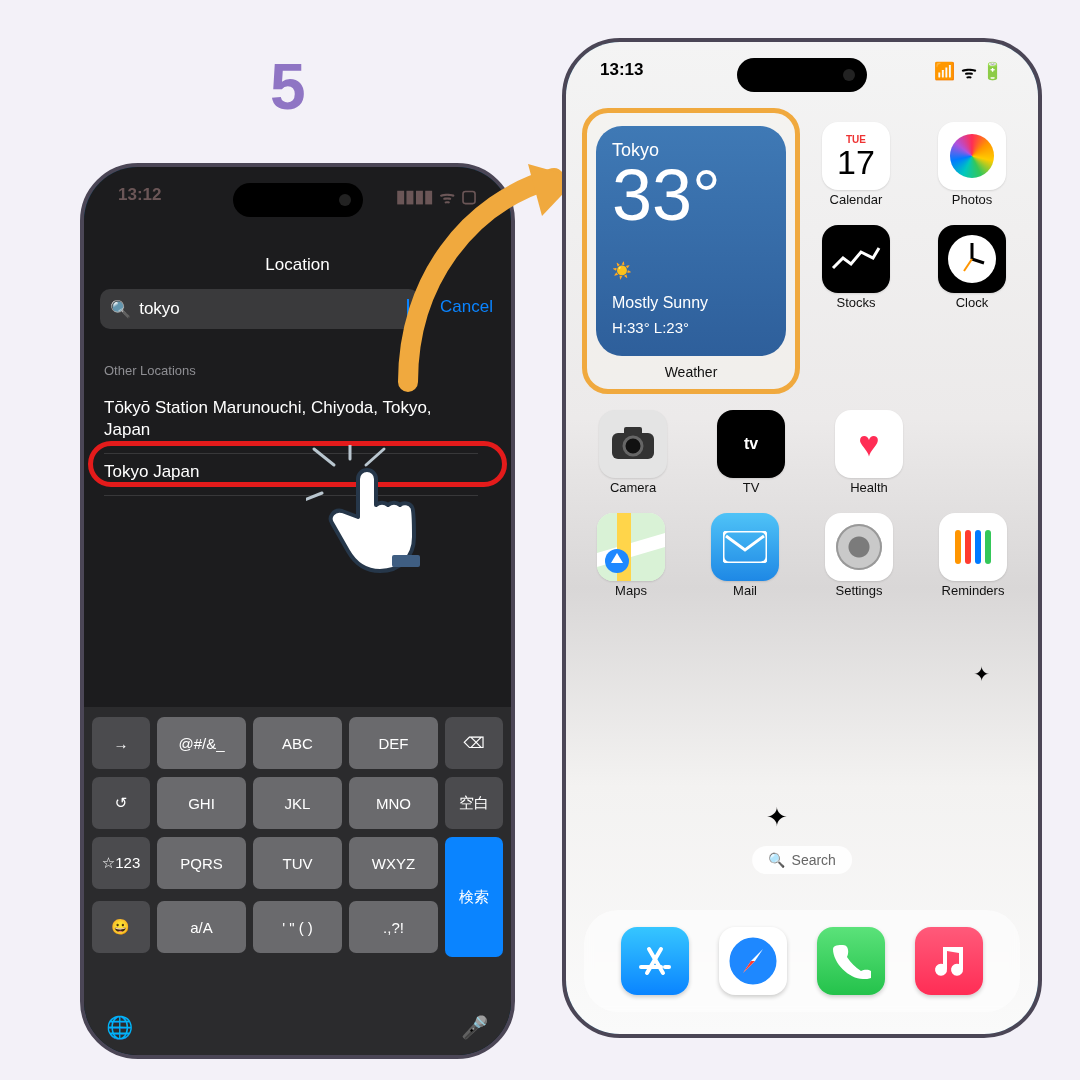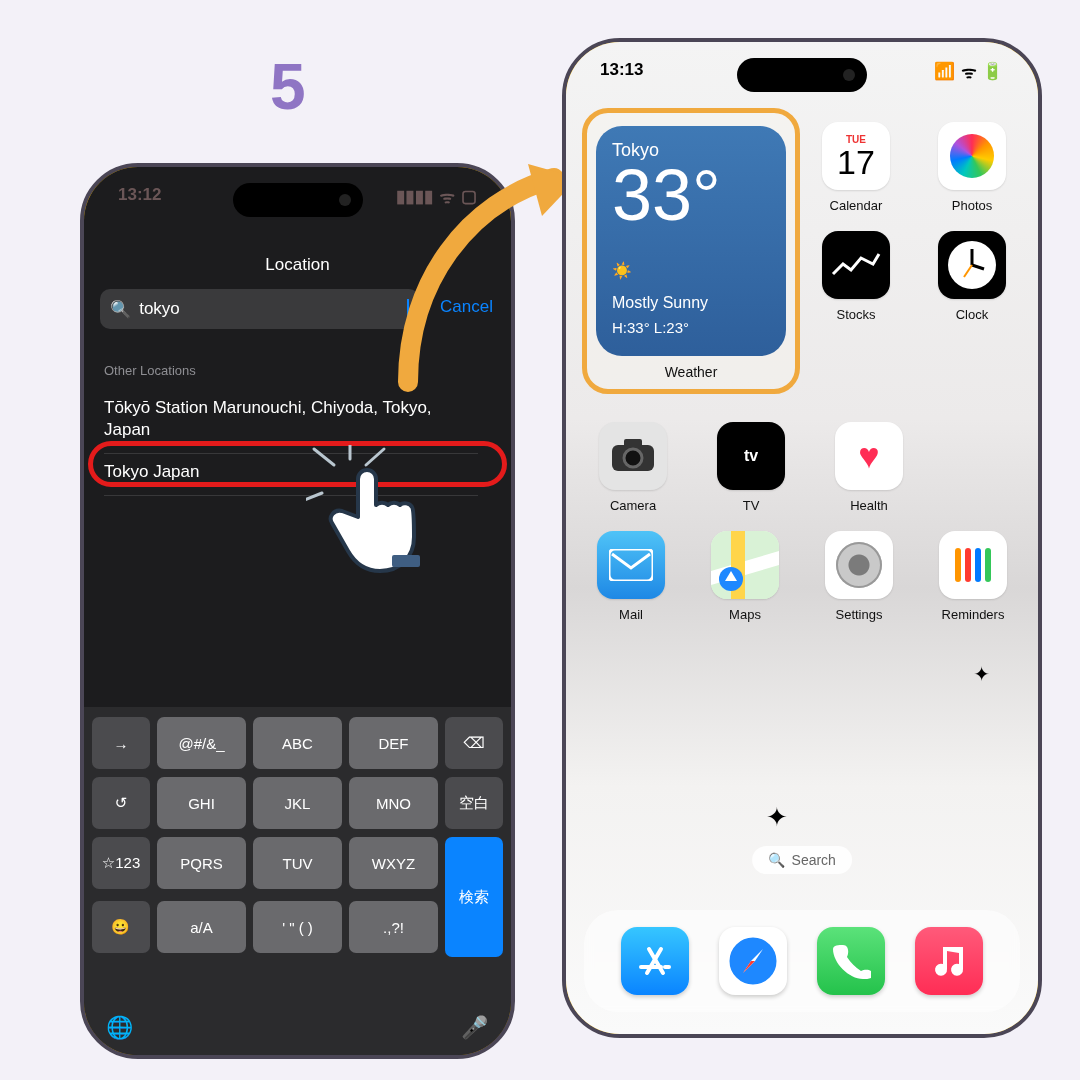--- a/index.html
+++ b/index.html
@@ -1,21 +1,21 @@
 <!DOCTYPE html>
 <html><head>
 <meta charset="utf-8">
 <style>
   * { box-sizing: border-box; margin: 0; padding: 0; font-family: -apple-system, "Helvetica Neue", Arial, sans-serif; }
   body { width:1080px; height:1080px; background:#f3f1f8; position:relative; overflow:hidden; }
 
   .step-num { position:absolute; left:270px; top:50px; font-size:64px; font-weight:700; color:#8f75c4; }
 
   
-  .phone { position:absolute; border:4px solid #4b4656; border-radius:58px; background:#eab308; overflow:hidden; }
+  .phone { position:absolute; border:4px solid #4b4656; border-radius:58px; background:#0c4a6e; overflow:hidden; }
   .phone.left  { left:80px;  top:163px; width:435px; height:896px; }
   .phone.right { left:562px; top:38px;  width:480px; height:1000px; }
 
   .side-btn { position:absolute; background:#4b4656; border-radius:3px; }
 
   
   .island { position:absolute; left:50%; transform:translateX(-50%); top:16px; background:#000; border-radius:40px; display:flex; align-items:center; justify-content:flex-end; padding-right:12px; }
   .camdot { width:12px; height:12px; border-radius:50%; background:#222; }
 
   
@@ -69,21 +69,21 @@
   .weather .temp { font-size:72px; font-weight:300; line-height:1; margin-top:-2px; }
   .weather .sun  { position:absolute; bottom:76px; left:16px; font-size:16px; }
   .weather .cond { position:absolute; bottom:44px; left:16px; font-size:16px; }
   .weather .hl2  { position:absolute; bottom:20px; left:16px; font-size:15px; }
   .wlabel { position:absolute; left:30px; top:322px; width:190px; text-align:center; font-size:14px; color:#111; }
 
   
   .apps { position:absolute; left:0; right:0; top:80px; padding:0 28px; }
   .arow { display:flex; gap:40px; margin-bottom:18px; }
   .arow.shift { margin-left:224px; } 
-  .app { width:78px; display:flex; flex-direction:column; align-items:center; gap:8px; }
+  .app { width:78px; display:flex; flex-direction:column; align-items:center; gap:2px; }
   .tile { width:68px; height:68px; border-radius:16px; background:#fff; display:flex; align-items:center; justify-content:center; box-shadow:0 1px 2px rgba(0,0,0,.12); position:relative; overflow:hidden; }
   .app span.lbl { font-size:13px; color:#111; }
 
   .search-pill { position:absolute; left:50%; transform:translateX(-50%); bottom:160px; background:rgba(255,255,255,.85); border-radius:20px; padding:6px 16px; font-size:14px; color:#666; display:flex; gap:6px; align-items:center; }
 
   .dock { position:absolute; left:18px; right:18px; bottom:22px; height:102px; border-radius:34px; background:rgba(255,255,255,.55); backdrop-filter:blur(4px); display:flex; justify-content:space-around; align-items:center; padding:0 22px; }
   .dock .tile { box-shadow:0 2px 4px rgba(0,0,0,.2); }
 
   
   .t-cal   { flex-direction:column; }
@@ -295,39 +295,39 @@
         <div class="app">
           <div class="tile t-health">
               <span class="h">♥</span>
             </div>
           <span class="lbl">Health</span>
         </div>
       </div>
 
       <div class="arow">
         <div class="app">
-          <div class="tile t-mail">
-            <svg width="44" height="32">
-                <rect width="44" height="32" rx="6" fill="none" stroke="#fff" stroke-width="3"></rect>
-                <path d="M3 5l19 14L41 5" fill="none" stroke="#fff" stroke-width="3"></path>
-              </svg>
-          </div>
-          <span class="lbl">Mail</span>
-        </div>
-        <div class="app">
           <div class="tile t-maps">
             <svg width="68" height="68">
                 <rect width="68" height="68" fill="#d9f2d6"></rect>
                 <path d="M0 40 L68 20 L68 34 L0 54Z" fill="#fff"></path>
                 <path d="M20 0 L34 0 L34 68 L20 68Z" fill="#ffd54a"></path>
                 <circle cx="20" cy="48" r="12" fill="#1e88ff"></circle>
                 <path d="M20 40l6 10h-12z" fill="#fff"></path>
               </svg>
           </div>
           <span class="lbl">Maps</span>
+        </div>
+        <div class="app">
+          <div class="tile t-mail">
+            <svg width="44" height="32">
+                <rect width="44" height="32" rx="6" fill="none" stroke="#fff" stroke-width="3"></rect>
+                <path d="M3 5l19 14L41 5" fill="none" stroke="#fff" stroke-width="3"></path>
+              </svg>
+          </div>
+          <span class="lbl">Mail</span>
         </div>
         <div class="app">
           <div class="tile t-set">
               <div class="g"></div>
             </div>
           <span class="lbl">Settings</span>
         </div>
         <div class="app">
           <div class="tile t-rem">
             <div class="bars">

